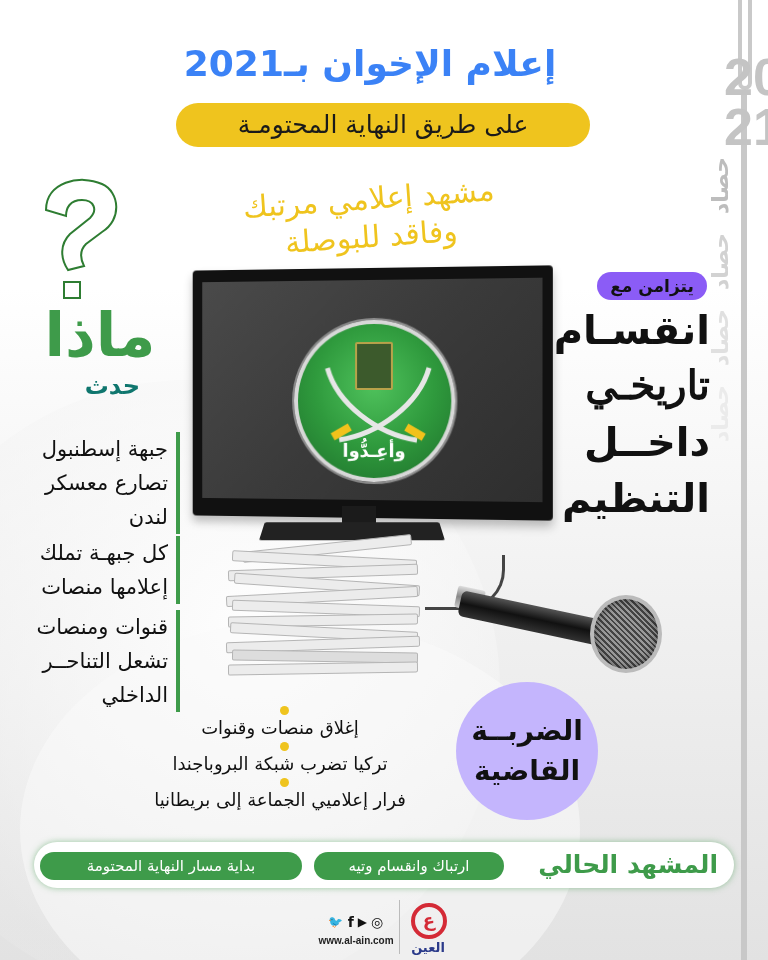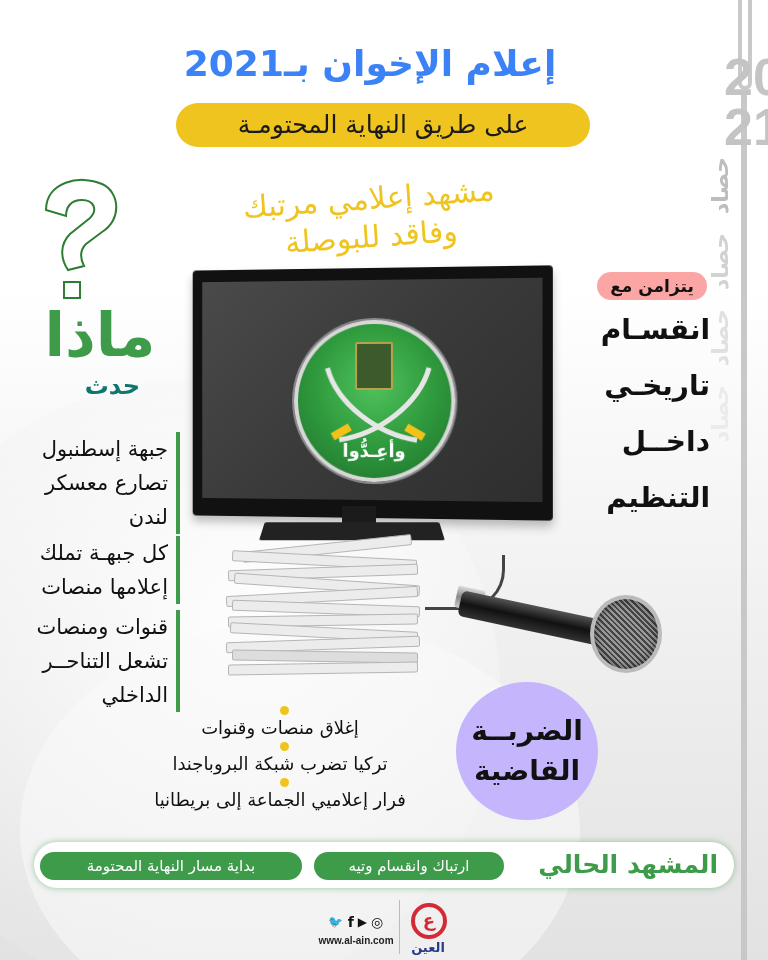--- a/index.html
+++ b/index.html
@@ -144,26 +144,26 @@
       border-radius: 50%;
       background: repeating-linear-gradient(45deg, #999 0 2px, #444 2px 4px),
                   #777;
       border: 4px solid #bbb;
       box-shadow: inset 0 0 8px rgba(0,0,0,0.5);
     }
 
     
     .tag-pill {
       position: absolute; left: 597px; top: 272px; width: 110px; height: 28px;
-      background: #fca5a5; border-radius: 14px;
+      background: #8b5cf6; border-radius: 14px;
       font-size: 17px; font-weight: bold; line-height: 28px; text-align: center; color: #111;
     }
     .right-word {
       position: absolute; left: 540px; width: 170px; 
-      font-size: 28px; font-weight: bold; color: #111; line-height: 56px;
+      font-size: 40px; font-weight: bold; color: #111; line-height: 56px;
     }
 
     
     .strike-circle {
       position: absolute; left: 456px; top: 682px; width: 142px; height: 138px;
       border-radius: 50%; background: #c4b5fd;
       display: flex; flex-direction: column; align-items: center; justify-content: center;
     }
     .strike-line { font-size: 28px; font-weight: bold; color: #111; line-height: 40px; }
 
@@ -295,21 +295,21 @@
   <div class="paper" style="left:6px;top:128px;width:190px;transform:rotate(-1deg);"></div>
 </div>
 
 <div class="mic-cable"></div>
 <div class="mic-collar"></div>
 <div class="mic-body"></div>
 <div class="mic-head"></div>
 
 <div class="tag-pill">يتزامن مع</div>
 <div class="right-word" style="top:302px;">انقسـام</div>
-<div class="right-word" style="top:358px;">تاريخـي</div>
+<div class="right-word" style="top:358px;font-family:Liberation Serif, serif;">تاريخـي</div>
 <div class="right-word" style="top:414px;">داخــل</div>
 <div class="right-word" style="top:470px;">التنظيم</div>
 
 <div class="strike-circle">
   <div class="strike-line">الضربــة</div>
   <div class="strike-line">القاضية</div>
 </div>
 <div class="bullet-item" style="top:706px;">
   <span class="bullet-dot"></span>
   <span>إغلاق منصات وقنوات</span>

